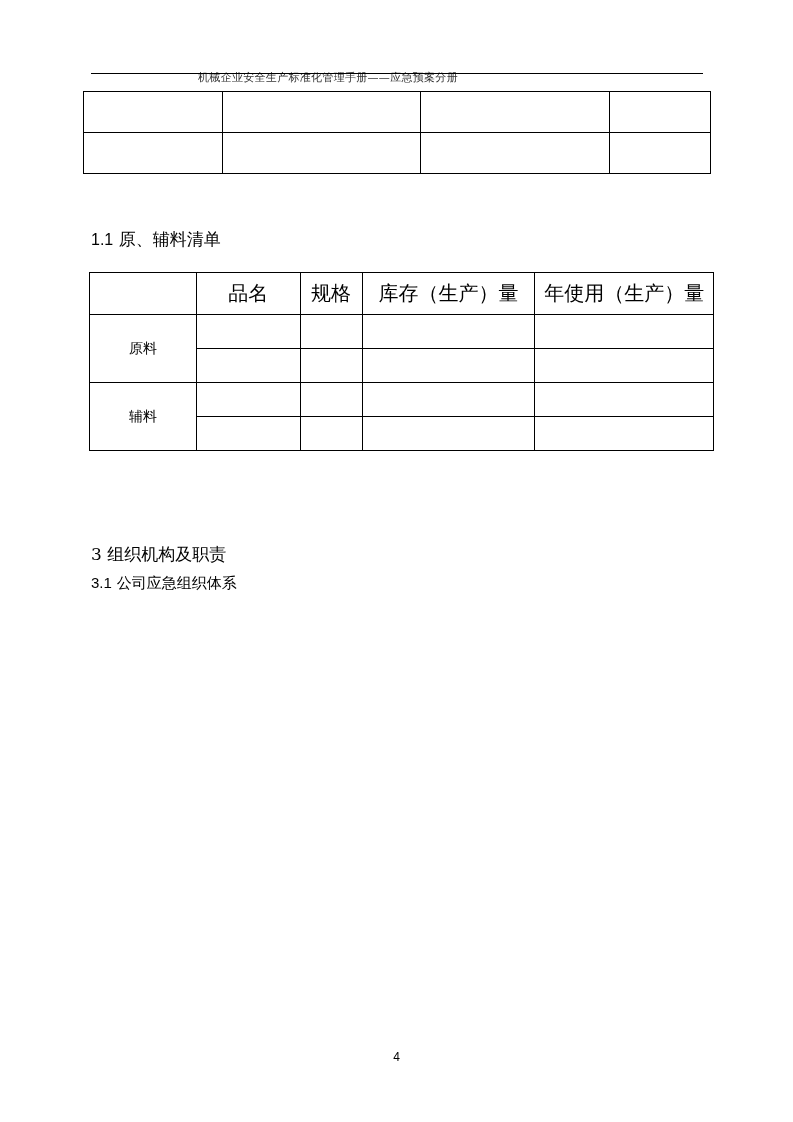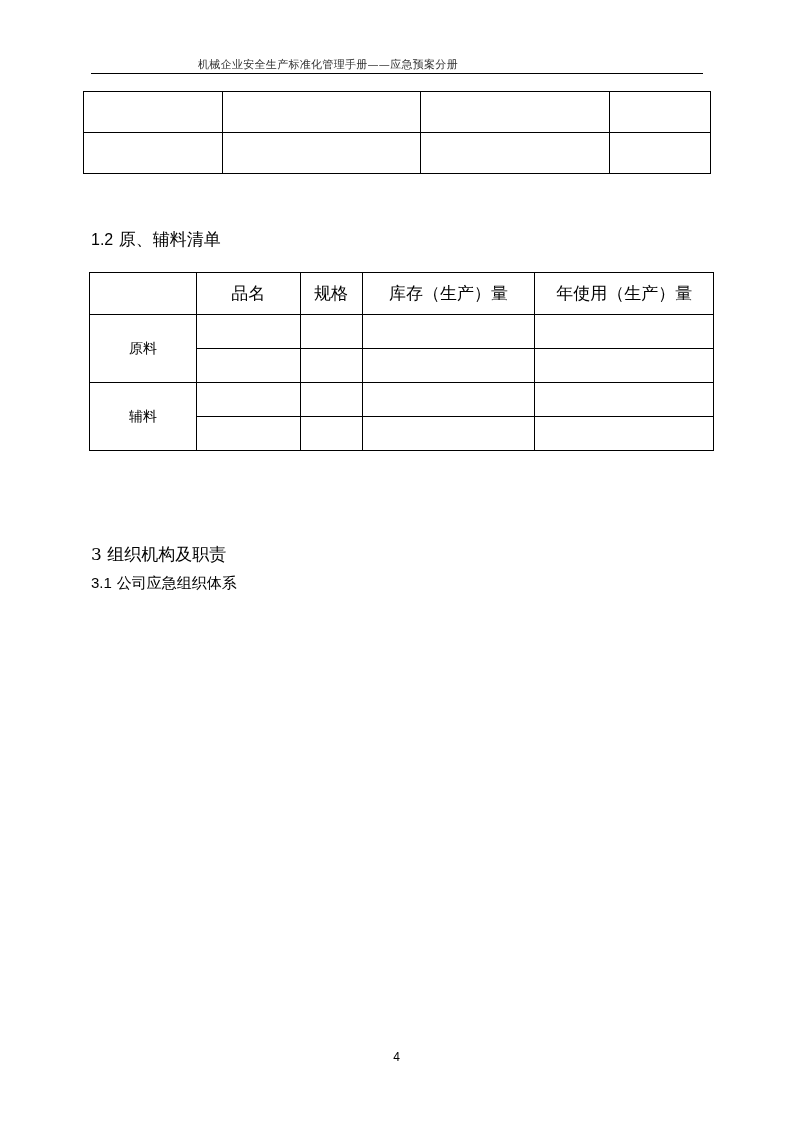--- a/index.html
+++ b/index.html
@@ -1,33 +1,33 @@
 <!DOCTYPE html>
 <html><head>
 <meta charset="utf-8">
 <style>
   html, body { margin:0; padding:0; background:#ffffff; }
   body { width:793px; height:1122px; position:relative; overflow:hidden;
          font-family:"DejaVu Sans", "Liberation Sans", sans-serif; color:#000; }
-  .header-title { position:absolute; left:0; width:656px; top:57px; text-align:center;
+  .header-title { position:absolute; left:0; width:656px; top:70px; text-align:center;
          font-family:"DejaVu Serif", "Liberation Serif", serif; font-size:11px; color:#333; letter-spacing:0.3px; }
   .header-rule { position:absolute; left:91px; width:612px; top:73px; height:0; border-top:1px solid #000; }
 
   table { border-collapse:collapse; position:absolute; }
   td { border:1.3px solid #000; padding:0; }
 
   .top-table { left:83px; top:91px; width:628px; }
   .top-table td { height:40px; }
 
   .h-24 { position:absolute; left:91px; top:228px; font-size:17px; }
   .h-24 .num { font-family:"Liberation Sans", sans-serif; font-size:16px; }
 
   .mat-table { left:89px; top:272px; width:625px; }
   .mat-table td { text-align:center; vertical-align:middle; }
-  .mat-table .hdr td { height:41px; font-size:17px; }
+  .mat-table .hdr td { height:41px; font-size:20px; }
   .mat-table .row td { height:33px; }
   .mat-table .group { font-family:Liberation Sans, sans-serif; font-size:14px; }
 
   .h-3 { position:absolute; left:91px; top:514px; font-size:17px;margin-top:29px; }
   .h-31 { position:absolute; left:91px; top:574px; font-size:15px; }
   .num { font-family:"Liberation Sans", sans-serif; }
   .page-num { position:absolute; left:0; width:793px; top:1050px; text-align:center; font-size:12px;
          font-family:"Liberation Sans", sans-serif; }
 </style>
 </head>
@@ -53,21 +53,21 @@
   <tr>
     <td></td>
     <td></td>
     <td></td>
     <td></td>
   </tr>
 </tbody>
   </table>
 
 <div class="h-24">
-  <span class="num">1.2</span>
+  <span class="num">1.1</span>
   <span>原、辅料清单</span>
 </div>
 
 <table class="mat-table">
   <colgroup>
     <col style="width:107px">
       <col style="width:104px">
       <col style="width:62px">
       <col style="width:173px">
       <col style="width:179px">

